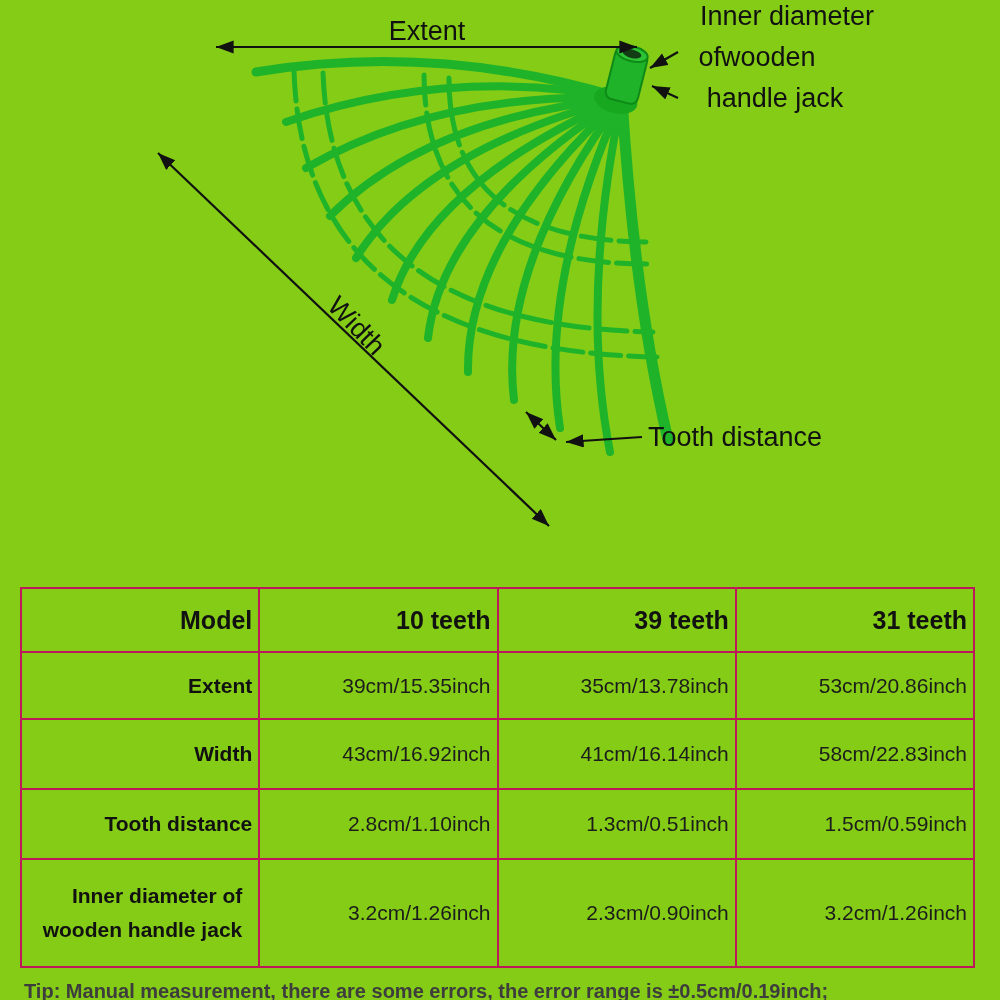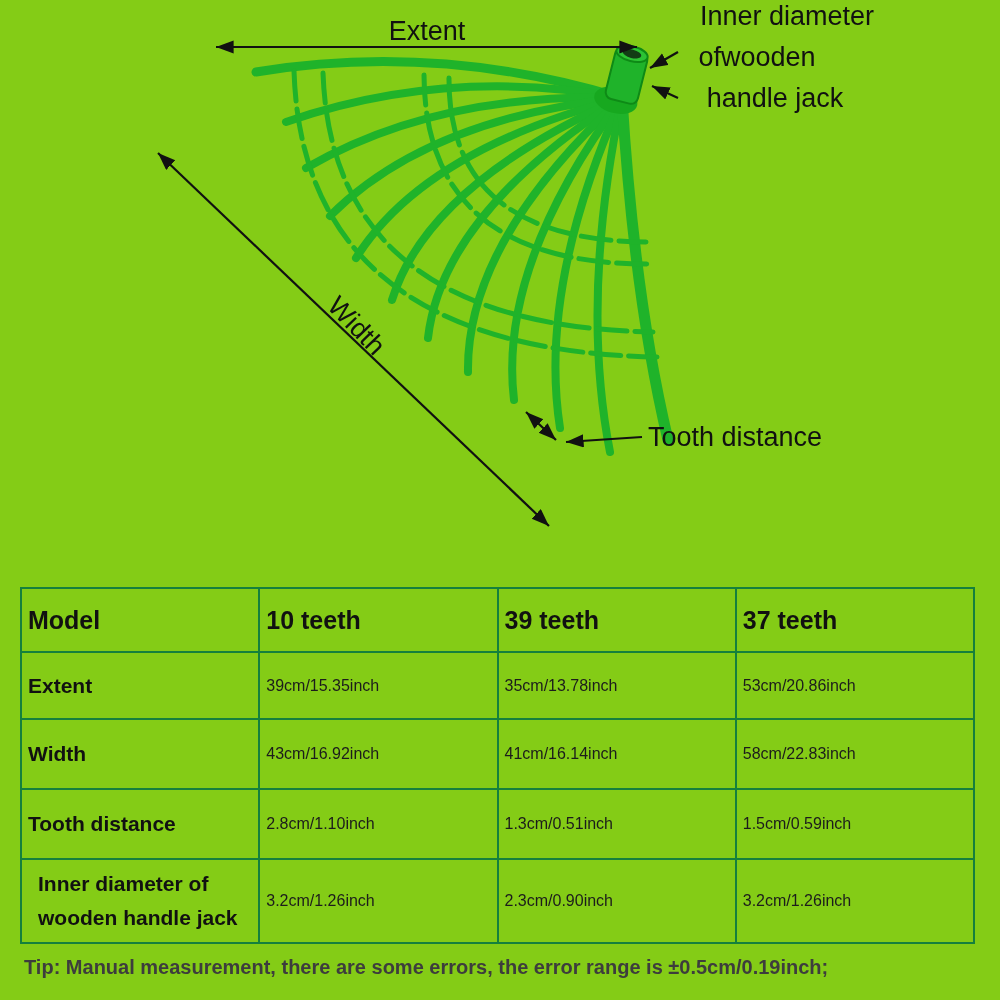--- a/index.html
+++ b/index.html
@@ -3,29 +3,29 @@
 <meta charset="utf-8">
 <style>
   html,body{margin:0;padding:0;background:#ffffff;}
   body{width:1000px;height:1000px;font-family:"Liberation Sans",sans-serif;}
   .page{position:relative;width:1000px;height:1000px;background:#84cc16;overflow:hidden;}
   .diagram-svg{position:absolute;top:0;left:0;}
   .ann-text{font-family:"Liberation Sans",sans-serif;font-size:27px;fill:#111111;}
   .table-wrap{position:absolute;left:20px;top:587px;width:955px;}
   table.dims{width:100%;border-collapse:collapse;table-layout:fixed;}
   table.dims th, table.dims td{
-    border:2px solid #15803d;text-align:left;vertical-align:middle;color:#111111;
+    border:2px solid #be185d;text-align:right;vertical-align:middle;color:#111111;
     padding:0 6px;
   }
   table.dims thead th{font-size:25px;font-weight:bold;height:62px;}
   table.dims tbody th{font-size:21px;font-weight:bold;}
-  table.dims tbody td{font-size:16px;font-weight:normal;color:#1c1c1c;}
+  table.dims tbody td{font-size:21px;font-weight:normal;color:#1c1c1c;}
   tr.row-std{height:67px;}
   tr.row-mid{height:70px;}
-  tr.row-last{height:84px;}
+  tr.row-last{height:108px;}
   tr.row-last th{font-size:19px;line-height:1.6;padding:0 16px;}
   .tip{margin:12px 0 0 4px;font-size:20px;font-weight:bold;color:#3d3d3d;}
 </style>
 </head>
 <body>
 
 <div class="page">
 
   <svg class="diagram-svg" width="1000" height="575" viewBox="0 0 1000 575">
     <defs>
@@ -89,21 +89,21 @@
         <col style="width:25%">
           <col style="width:25%">
           <col style="width:25%">
           <col style="width:25%">
       </colgroup>
       <thead>
         <tr>
           <th>Model</th>
           <th>10 teeth</th>
           <th>39 teeth</th>
-          <th>37 teeth</th>
+          <th>31 teeth</th>
         </tr>
       </thead>
       <tbody>
         <tr class="row-std">
           <th>Extent</th>
           <td>39cm/15.35inch</td>
           <td>35cm/13.78inch</td>
           <td>53cm/20.86inch</td>
         </tr>
         <tr class="row-mid">

